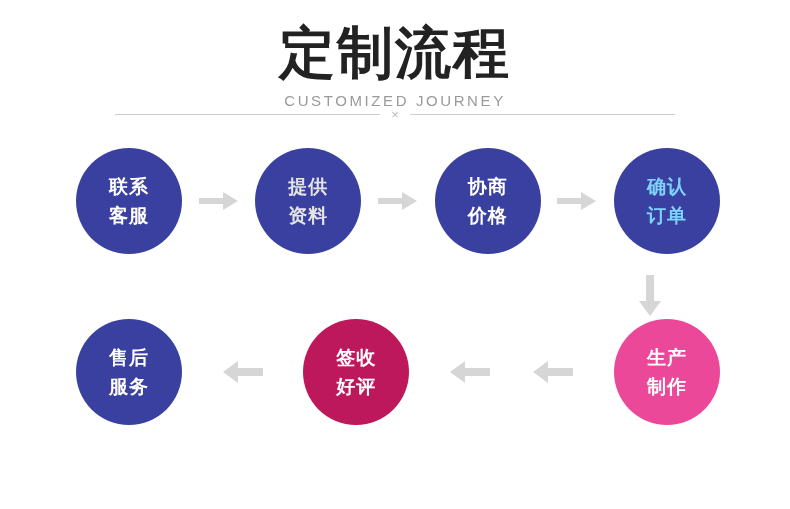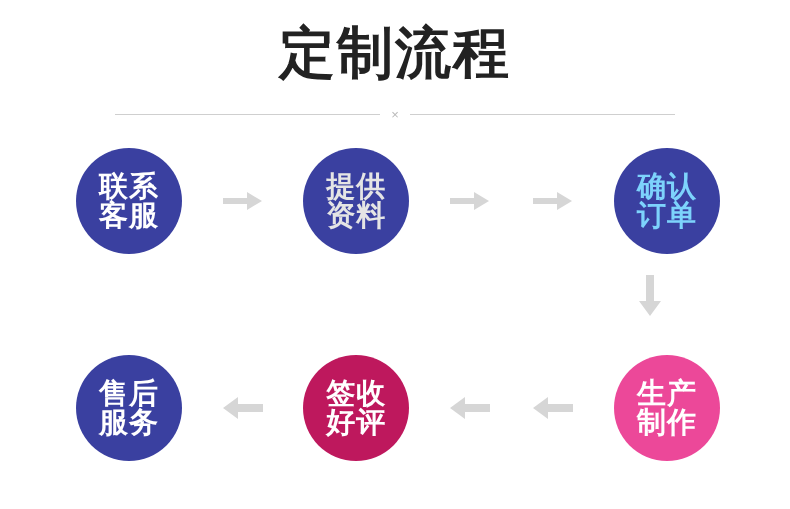--- a/index.html
+++ b/index.html
@@ -82,38 +82,38 @@
   .flow-row {
     position: absolute;
     left: 76px;
     width: 644px;
     height: 118px;
     display: flex;
     align-items: center;
     justify-content: space-between;
   }
   #row-1 { top: 142px; }
-  #row-2 { top: 349px; }
+  #row-2 { top: 313px; }
 
   .node {
     flex: 0 0 auto;
     width: 106px;
     height: 106px;
     border-radius: 50%;
     display: flex;
     align-items: center;
     justify-content: center;
     box-sizing: border-box;
   }
 
   .node-label {
     display: block;
     text-align: center;
     color: #ffffff;
-    font-size: 29px;
+    font-size: 19px;
     line-height: 29px;
     font-weight: bold;
     letter-spacing: 1px;
     white-space: pre-line;
     font-family: "DejaVu Sans", "Liberation Sans", sans-serif;
   }
 
   
   .arrow-h {
     flex: 0 0 auto;
@@ -137,20 +137,21 @@
   }
   .arrow-v svg { display: block; }
 </style>
 </head>
 <body>
 
 <div id="page" style="background: rgb(255, 255, 255);">
 
   <div class="header">
     <h1 class="main-title" style="color: rgb(34, 34, 34);">定制流程</h1>
+    <p class="sub-title" style="color: rgb(154, 154, 154);">CUSTOMIZED JOURNEY</p>
   </div>
 
   <div class="divider">
     <span class="divider-line" style="background: rgb(207, 207, 207);"></span>
     <span class="divider-x">×</span>
     <span class="divider-line" style="background: rgb(207, 207, 207);"></span>
   </div>
 
   <div class="flow-row" id="row-1">
 
@@ -169,20 +170,24 @@
       <span class="node-label" style="color: #e5e5e5;">提供
 资料</span>
     </div>
 
     <div class="arrow-h">
       <svg width="40" height="22" viewBox="0 0 40 22">
         <polygon points="0,8 24,8 24,2 39,11 24,20 24,14 0,14" fill="#D6D6D6"></polygon>
       </svg>
     </div>
 
+    <div class="node" style="background: rgb(58, 64, 160);">
+      <span class="node-label" style="color: rgb(255, 255, 255);">协商
+价格</span>
+    </div>
 
     <div class="arrow-h">
       <svg width="40" height="22" viewBox="0 0 40 22">
         <polygon points="0,8 24,8 24,2 39,11 24,20 24,14 0,14" fill="#D6D6D6"></polygon>
       </svg>
     </div>
 
     <div class="node" style="background: rgb(58, 64, 160);">
       <span class="node-label" style="color: #7dd3fc;">确认
 订单</span>

